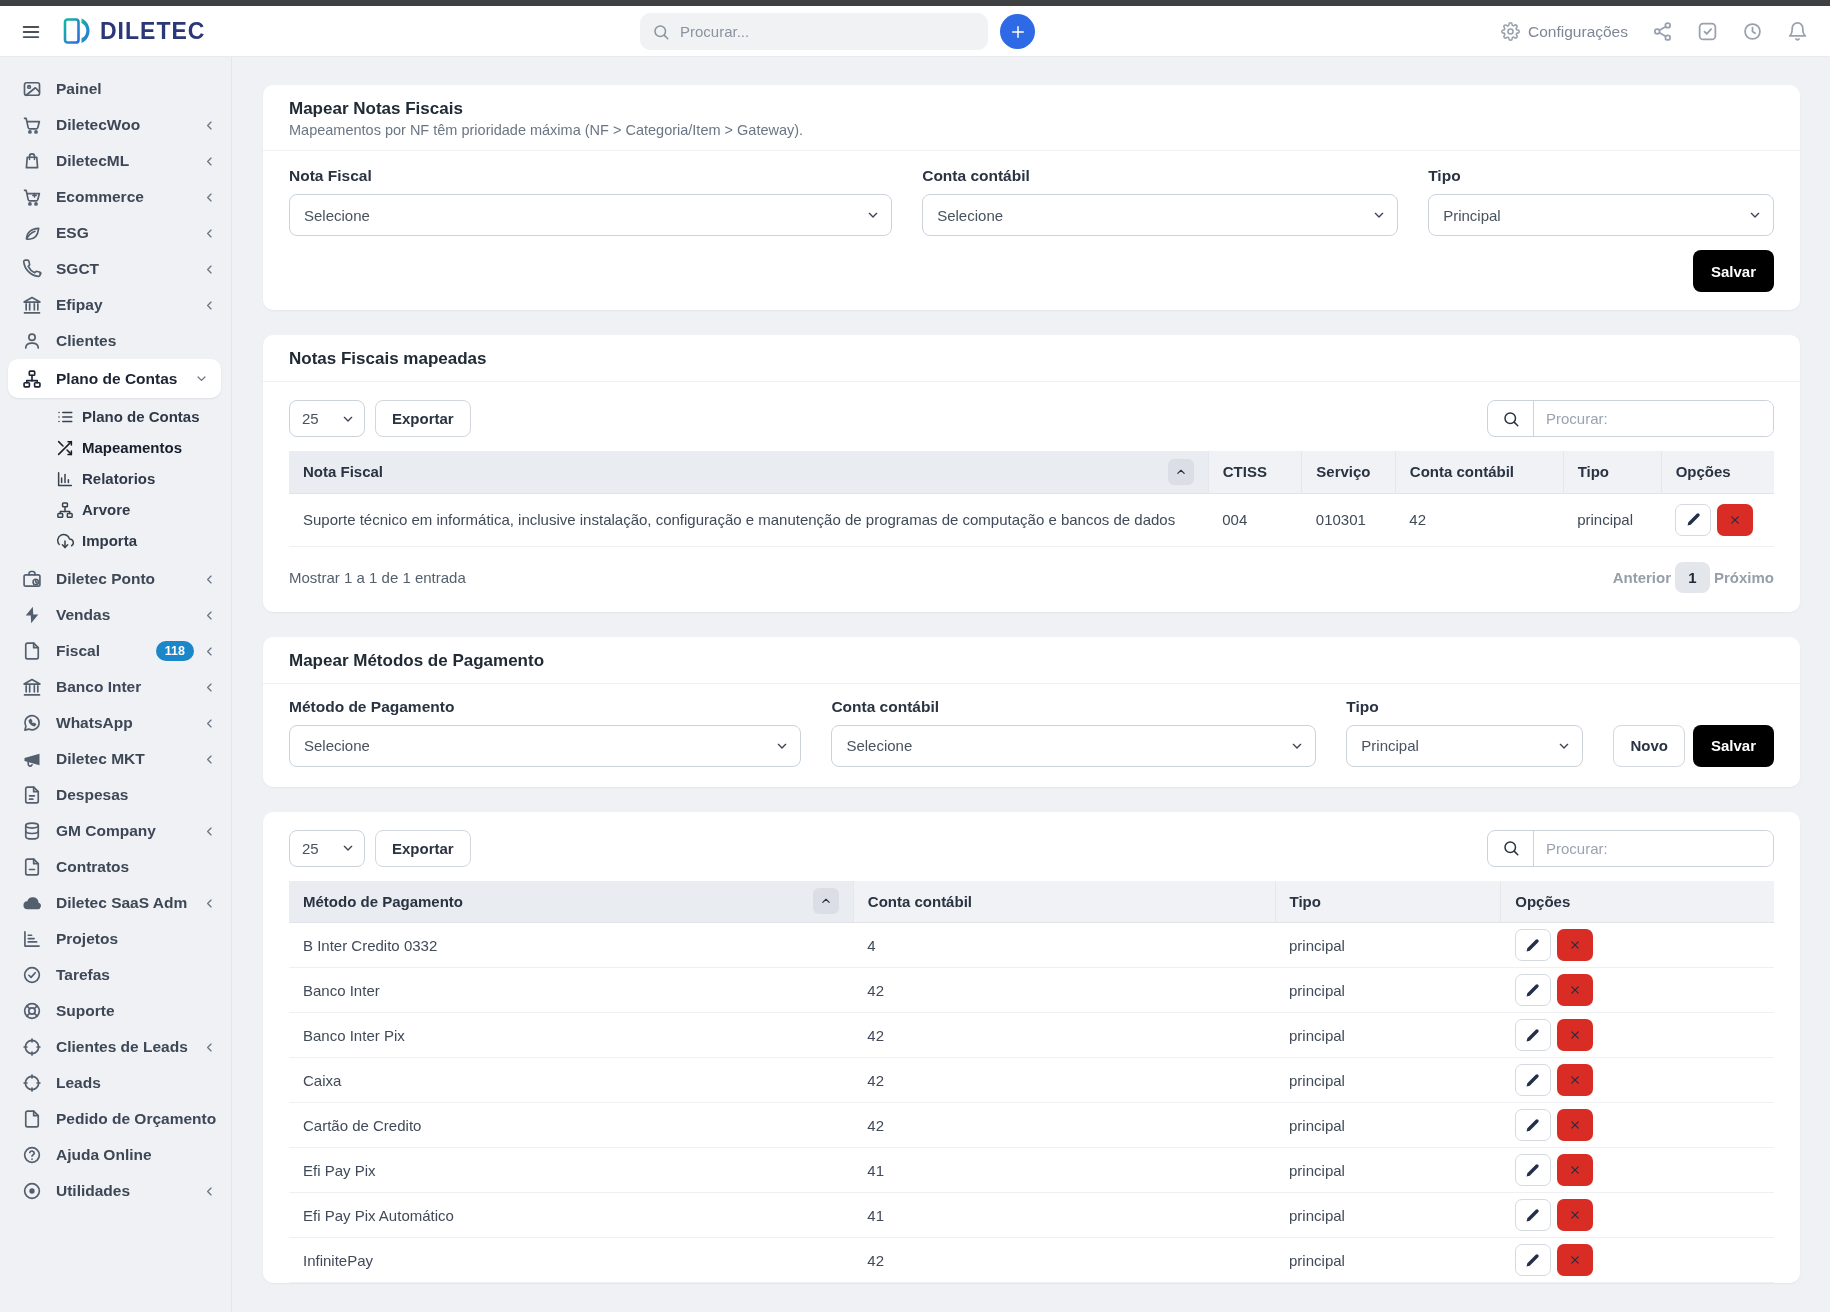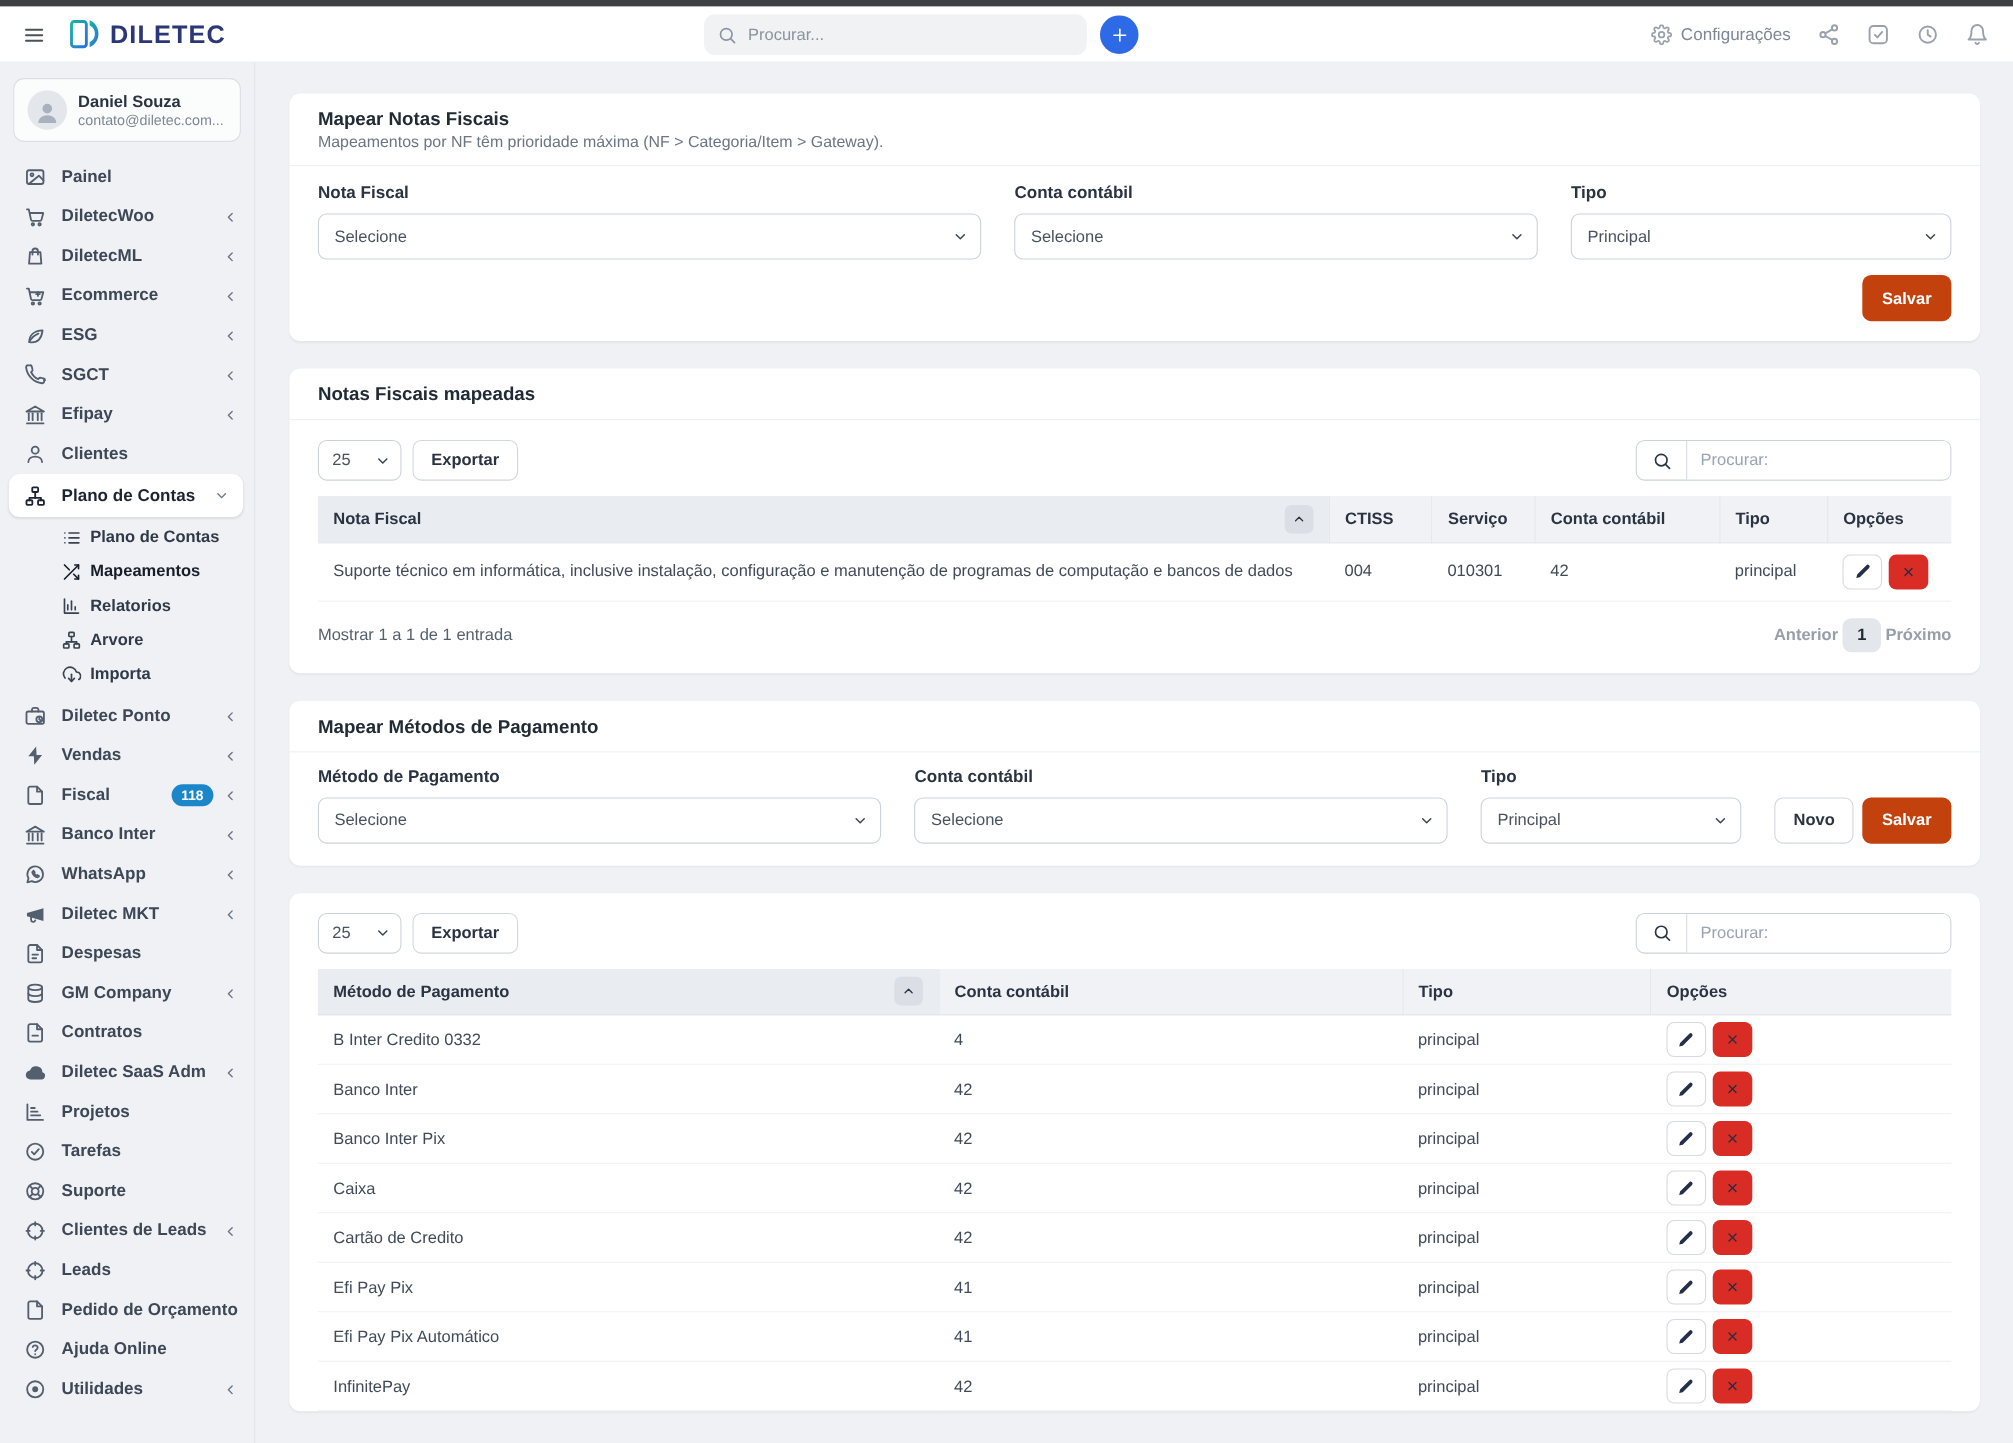--- a/index.html
+++ b/index.html
@@ -71,21 +71,21 @@
   .form-grid-pay { display:grid; grid-template-columns:484fr 458fr 224fr auto; column-gap:30px;
     padding:14px 26px 20px; align-items:end; }
   .fld-label { display:block; font-size:15.5px; font-weight:600; color:#2a3342; margin-bottom:9px; }
   .select-wrap { position:relative; }
   .select-wrap select { width:100%; height:42px; border:1px solid #ccd2da; border-radius:8px; background:#fff;
     padding:0 34px 0 14px; font-size:15px; color:#49525f; appearance:none; -webkit-appearance:none;
     font-family:inherit; outline:none; cursor:pointer; }
   .sel-chev { position:absolute; right:11px; top:50%; transform:translateY(-50%); width:16px; height:16px;
     color:#3b4452; pointer-events:none; }
   .form-actions { display:flex; justify-content:flex-end; padding:14px 26px 18px; }
-  .btn-dark { background:#c2410c; color:#fff; font-weight:700; font-size:15px; border:none; border-radius:8px;
+  .btn-dark { background:#000000; color:#fff; font-weight:700; font-size:15px; border:none; border-radius:8px;
     padding:0 18px; height:42px; cursor:pointer; font-family:inherit; }
   .btn-light { background:#fff; color:#2a3342; font-weight:600; font-size:15px; border:1px solid #d2d7de;
     border-radius:8px; padding:0 16px; height:42px; cursor:pointer; font-family:inherit; }
   .pay-buttons { display:flex; gap:8px; justify-self:start; }
 
   .tbl-controls { display:flex; align-items:center; padding:18px 26px 14px; }
   .page-select { width:76px; }
   .page-select select { height:37px; padding:0 26px 0 12px; }
   .page-select .sel-chev { right:9px; }
   .btn-export { height:37px; margin-left:10px; }
@@ -190,32 +190,20 @@
           <path d="M12 7.5V12l3 2" fill="none" stroke="currentColor" stroke-width="2" stroke-linecap="round" stroke-linejoin="round"></path>
         </svg>
       <svg viewBox="0 0 24 24" width="100%" height="100%" class="top-icon" style="display: block;">
           <path d="M18 8A6 6 0 0 0 6 8c0 7-3 9-3 9h18s-3-2-3-9" fill="none" stroke="currentColor" stroke-width="2" stroke-linecap="round" stroke-linejoin="round"></path>
           <path d="M10.2 20.5a2 2 0 0 0 3.6 0" fill="none" stroke="currentColor" stroke-width="2" stroke-linecap="round" stroke-linejoin="round"></path>
         </svg>
     </div>
   </header>
 
   <aside class="sidebar">
-    <div class="user-card">
-      <span class="avatar">
-        <svg viewBox="0 0 24 24" width="100%" height="100%" style="display: block;">
-            <circle cx="12" cy="9" r="4" fill="currentColor" stroke="none"></circle>
-            <path d="M4.5 21c0-4.2 3.4-6.5 7.5-6.5s7.5 2.3 7.5 6.5z" fill="currentColor" stroke="none"></path>
-          </svg>
-      </span>
-      <span class="user-meta">
-        <span class="user-name">Daniel Souza</span>
-        <span class="user-email" style="display:block">contato@diletec.com...</span>
-      </span>
-    </div>
     <nav class="nav" id="sidebar-nav">
         <div class="nav-item">
           <svg viewBox="0 0 24 24" width="100%" height="100%" class="ic">
             <rect x="3" y="4.5" width="18" height="15" rx="2.5" fill="none" stroke="currentColor" stroke-width="2" stroke-linecap="round" stroke-linejoin="round"></rect>
             <circle cx="8.5" cy="9.5" r="1.6" fill="none" stroke="currentColor" stroke-width="2" stroke-linecap="round" stroke-linejoin="round"></circle>
             <path d="M21 15.5l-5-5L5 19.5" fill="none" stroke="currentColor" stroke-width="2" stroke-linecap="round" stroke-linejoin="round"></path>
           </svg>
           <span class="nav-label">Painel</span>
         </div>
         <div class="nav-item">

